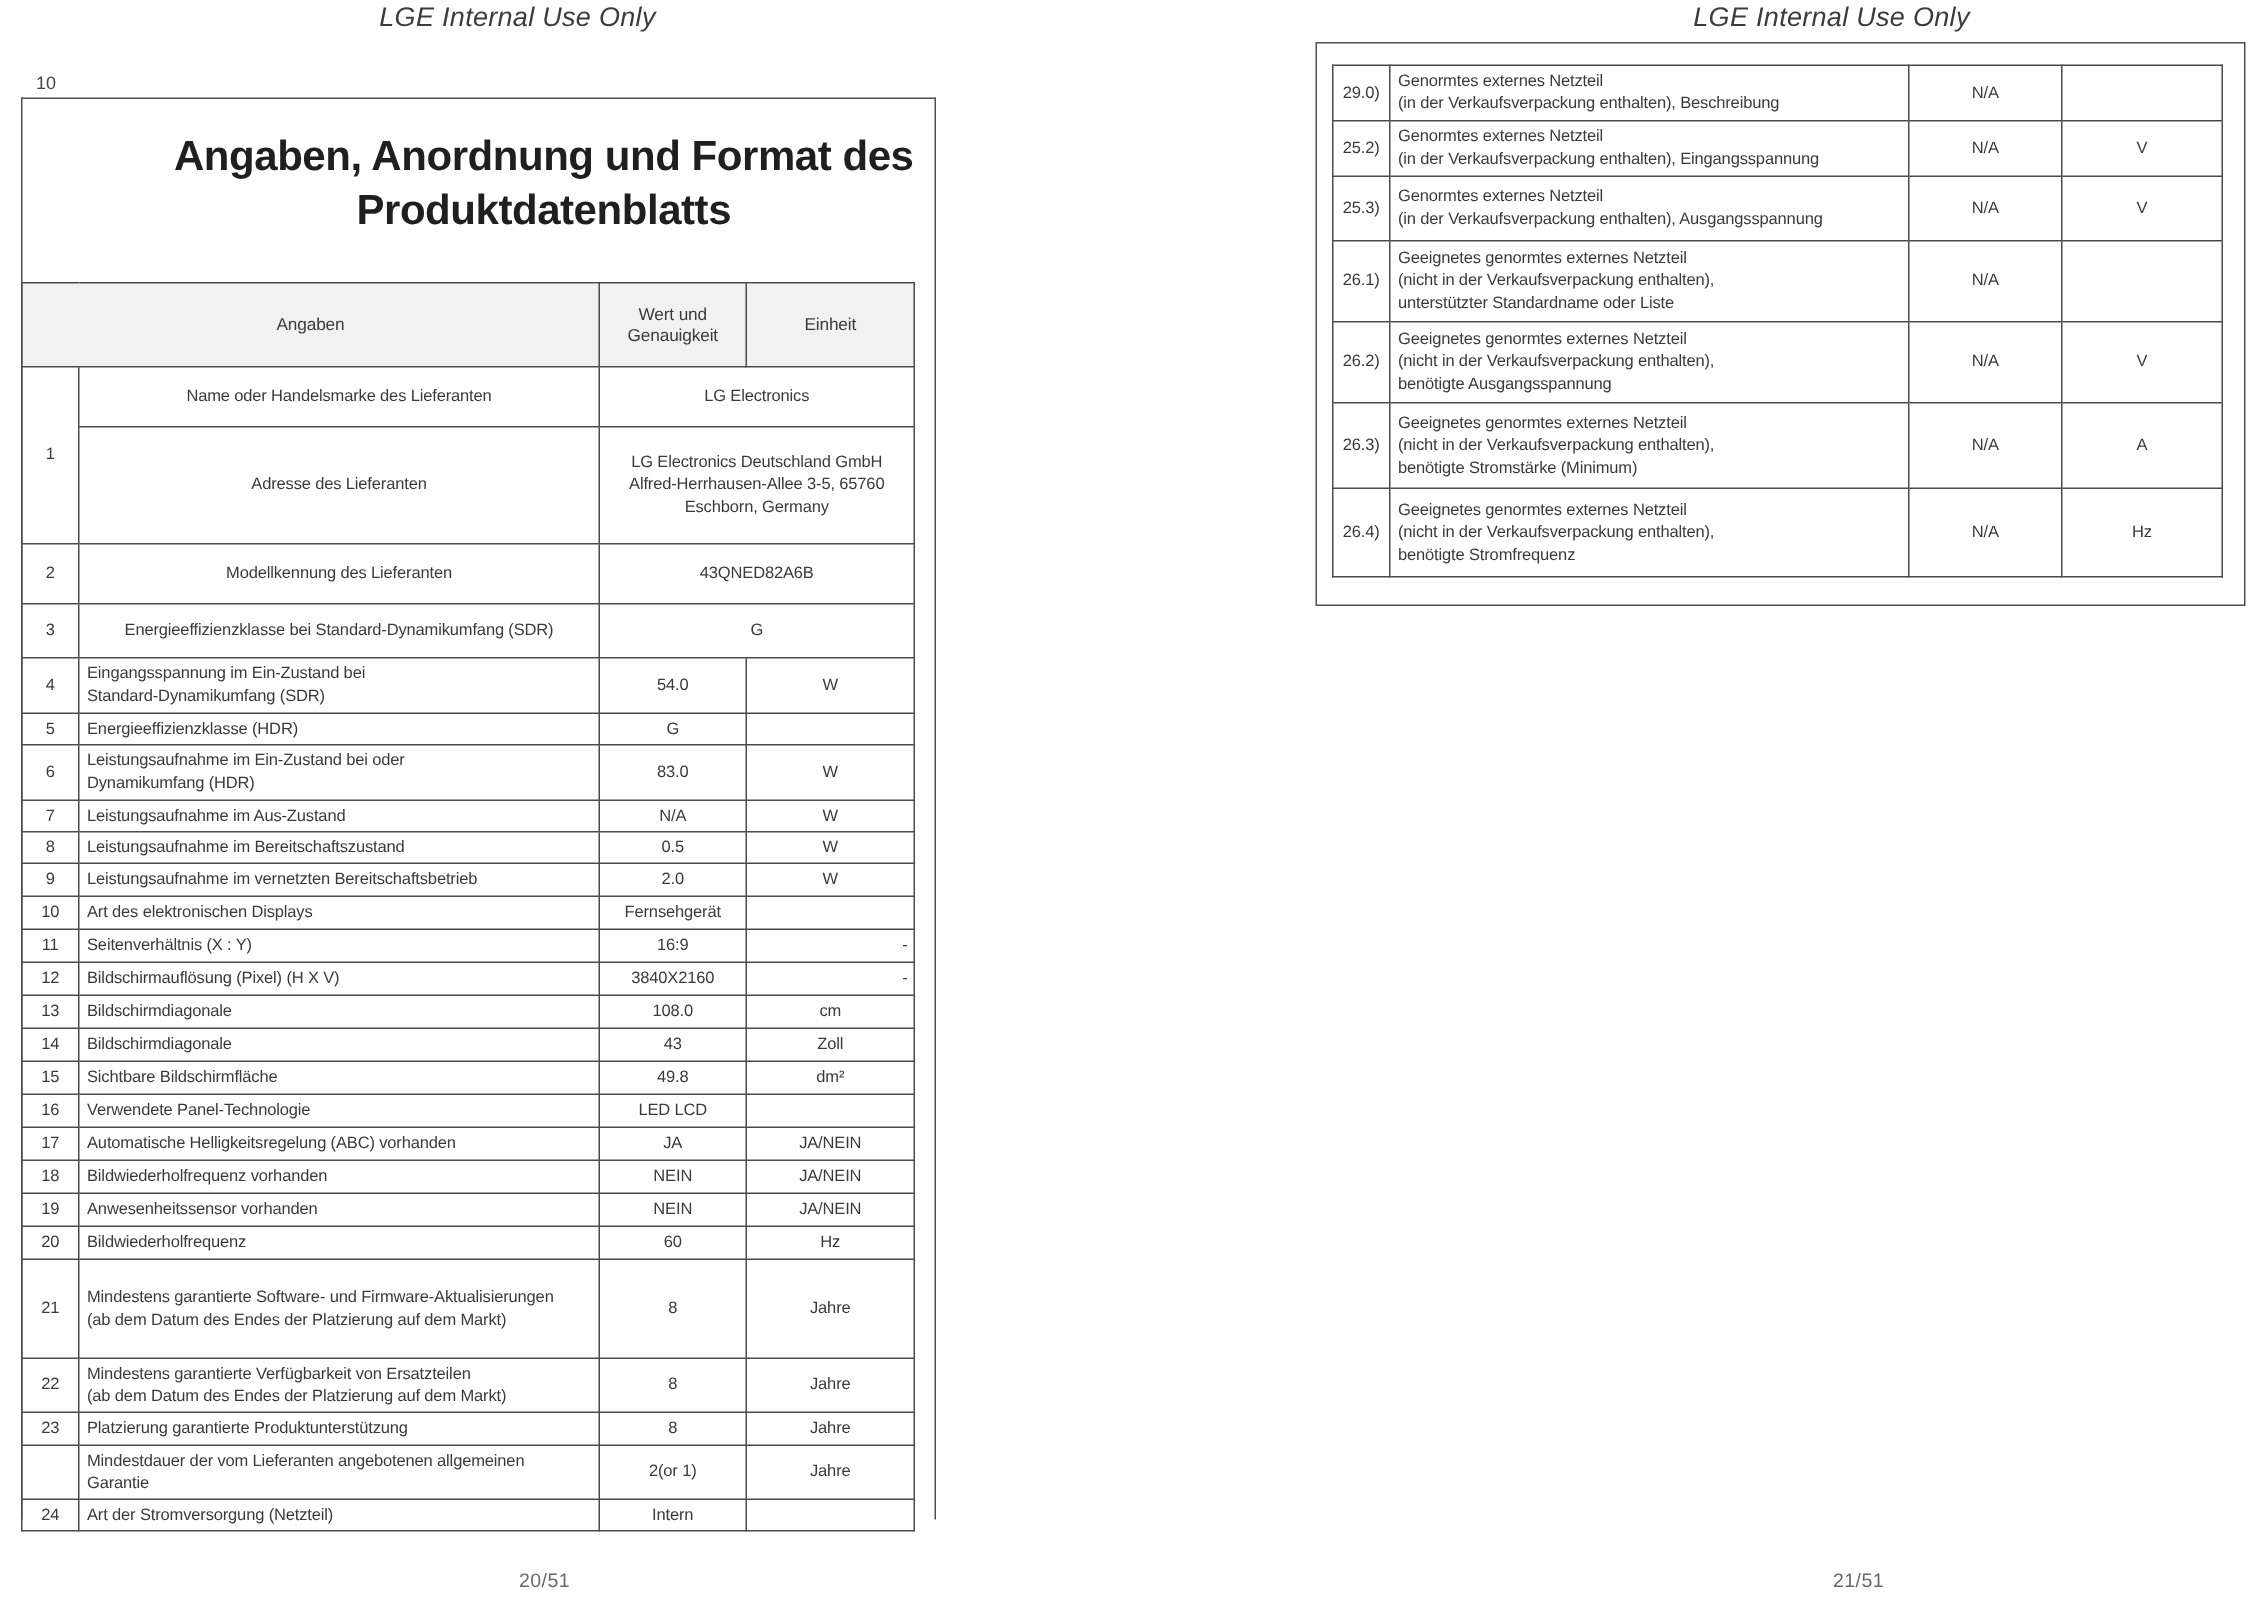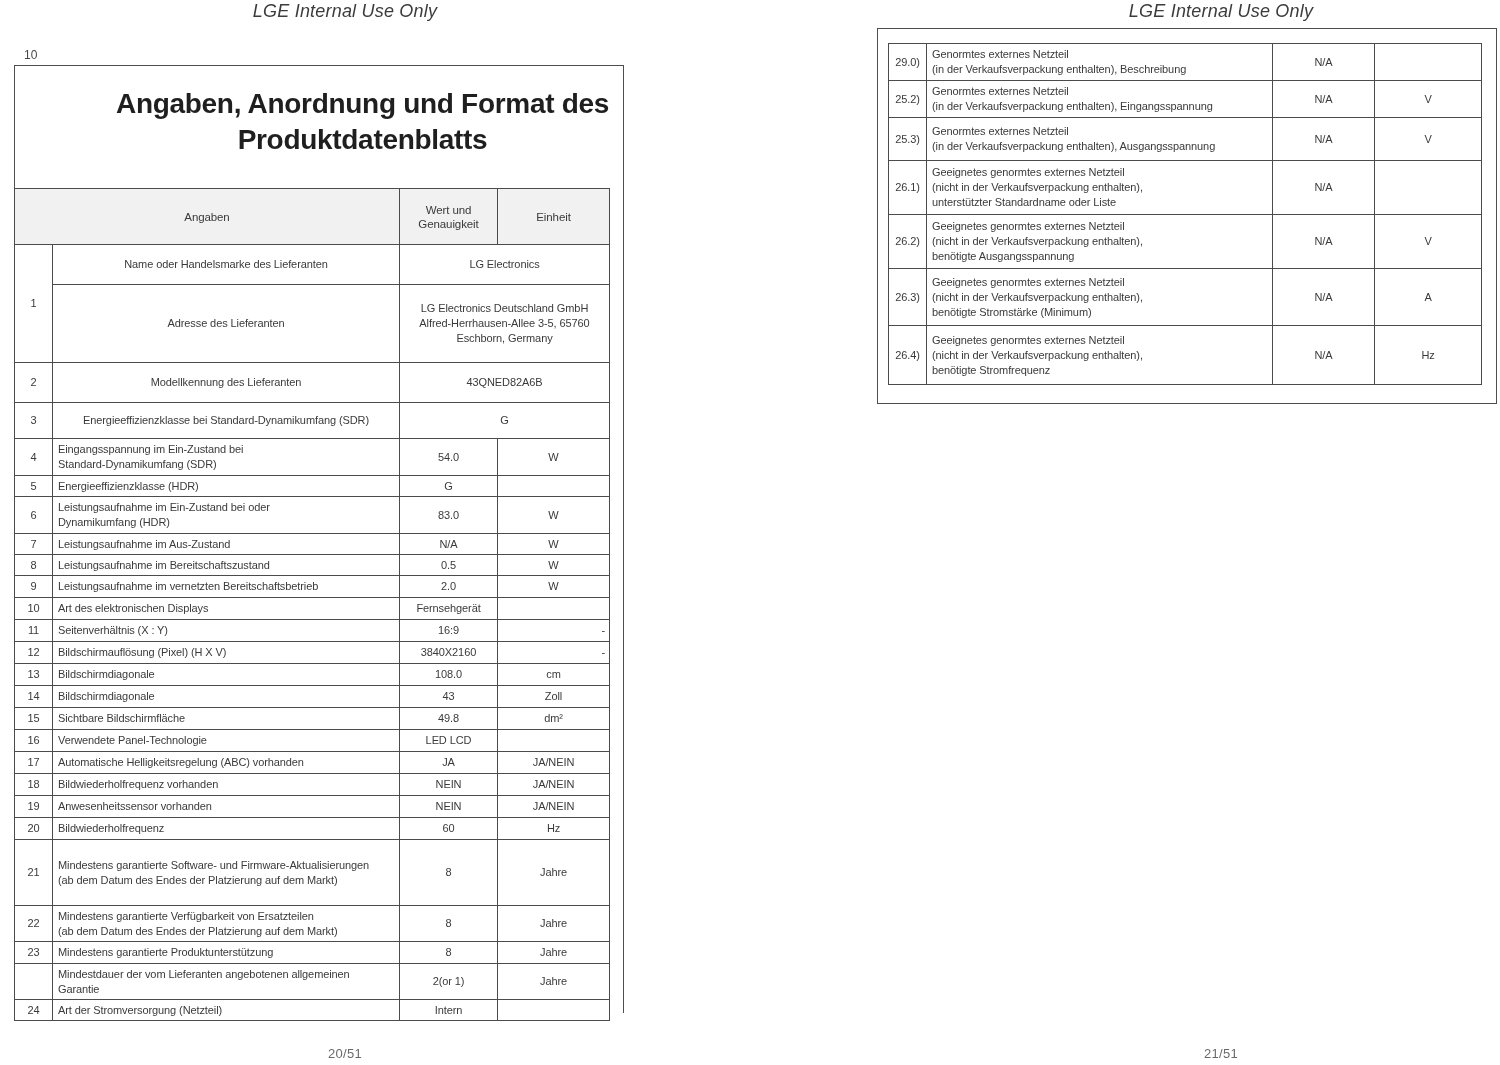--- a/index.html
+++ b/index.html
@@ -11,21 +11,21 @@
     position:relative;
     overflow:hidden;
   }
   .abs{position:absolute;}
   .page-header{
     font-size:18px;color:#3c3c3c;letter-spacing:0.2px;
     text-align:center;top:1px;font-style:italic;
   }
   .page-footer{
     font-size:13px;color:#6a6a6a;letter-spacing:0.3px;
-    text-align:center;top:1046px;
+    text-align:center;top:1046px;padding-left:18px;
   }
   .page-marker{font-size:12px;color:#474747;}
   .outer-box-left{
     left:14px;top:65px;width:608px;height:947px;
     border-top:1.5px solid #4e4e4e;
     border-left:1.5px solid #4e4e4e;
     border-right:1.5px solid #4e4e4e;
   }
   .outer-box-right{
     left:877px;top:28px;width:618px;height:374px;
@@ -226,21 +226,21 @@
       </tr>
       <tr style="height: 36px;">
         <td class="c-num">22</td>
         <td class="c-label">Mindestens garantierte Verfügbarkeit von Ersatzteilen
 (ab dem Datum des Endes der Platzierung auf dem Markt)</td>
         <td class="c-value">8</td>
         <td class="c-unit">Jahre</td>
       </tr>
       <tr style="height: 22px;">
         <td class="c-num">23</td>
-        <td class="c-label">Mindestens garantierte Produktunterstützung</td>
+        <td class="c-label">Platzierung garantierte Produktunterstützung</td>
         <td class="c-value">8</td>
         <td class="c-unit">Jahre</td>
       </tr>
       <tr style="height: 36px;">
         <td class="c-num"></td>
         <td class="c-label">Mindestdauer der vom Lieferanten angebotenen allgemeinen
 Garantie</td>
         <td class="c-value">2(or 1)</td>
         <td class="c-unit">Jahre</td>
       </tr>

